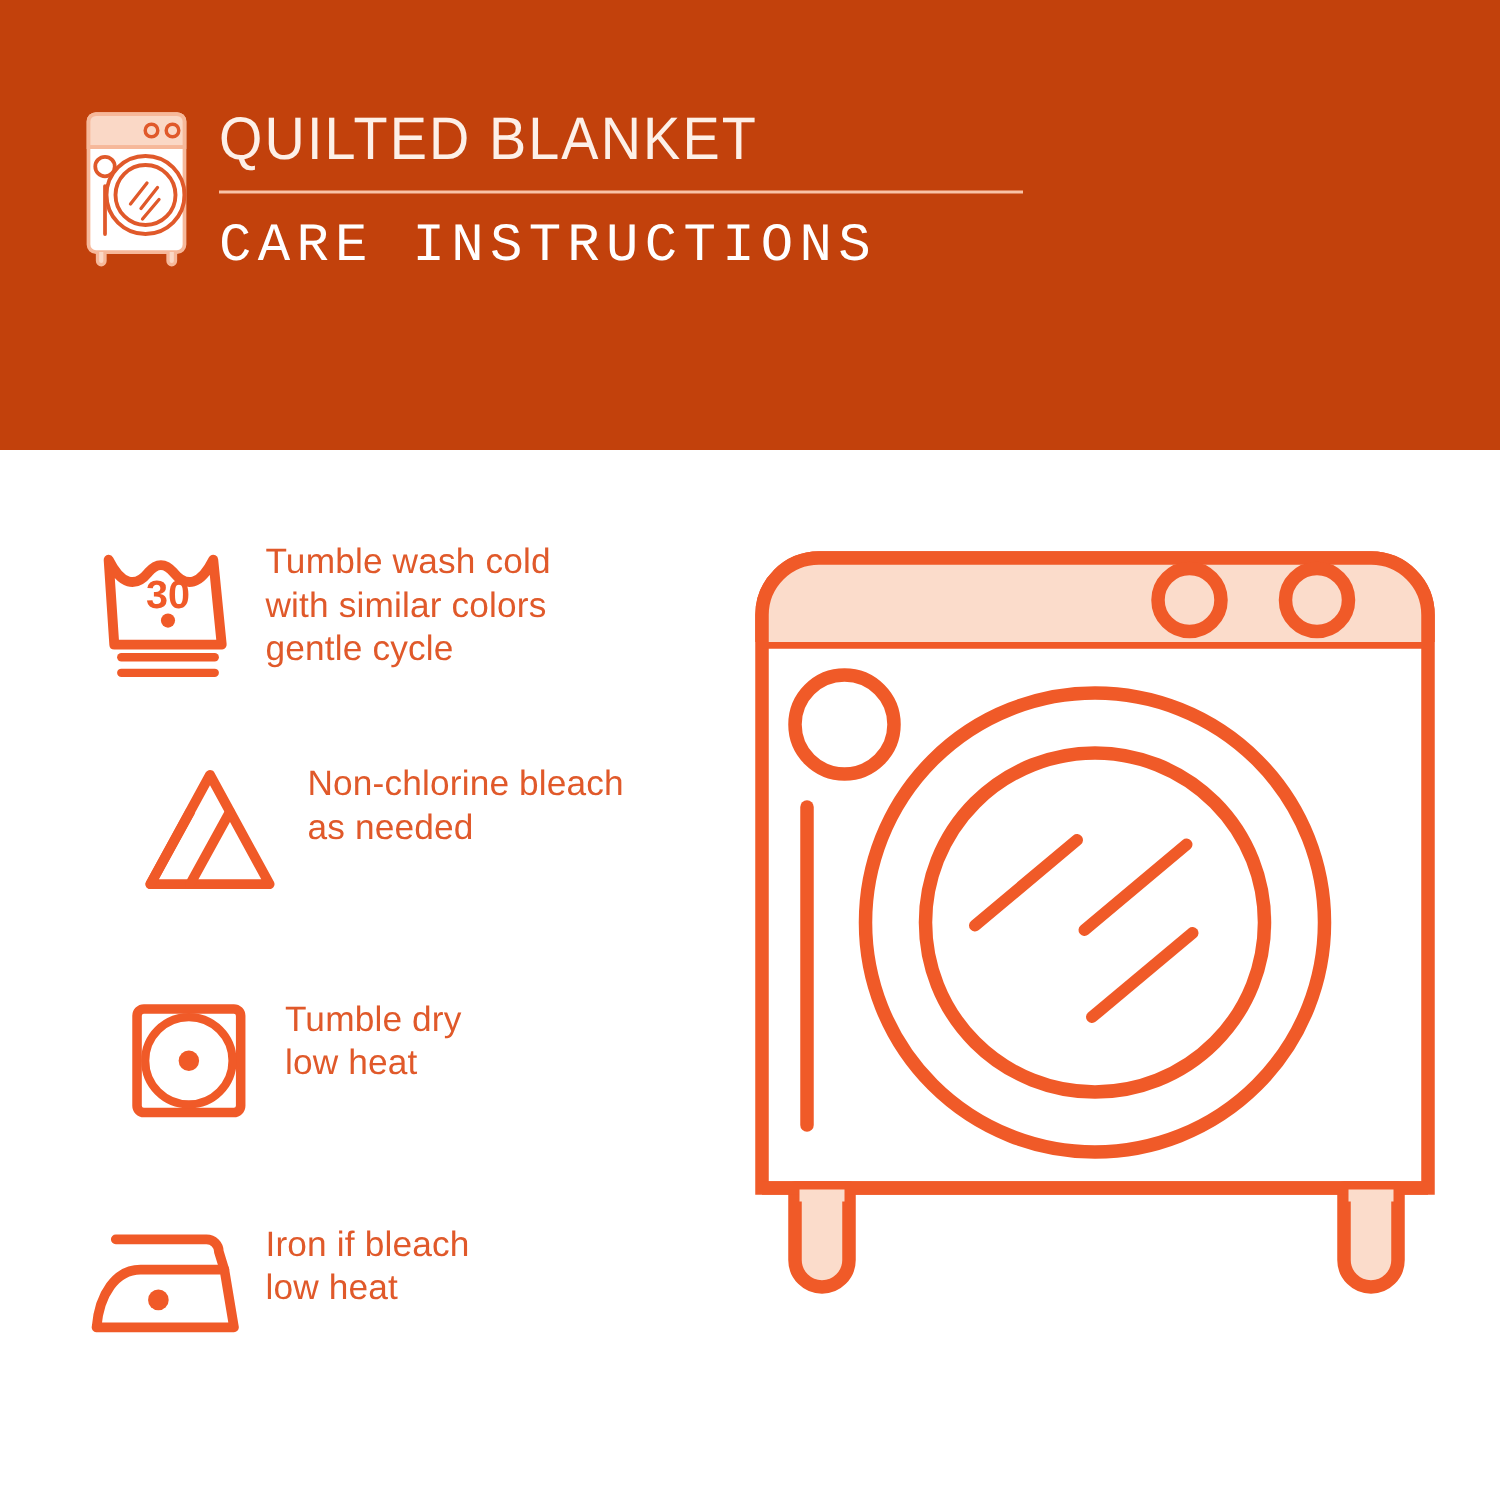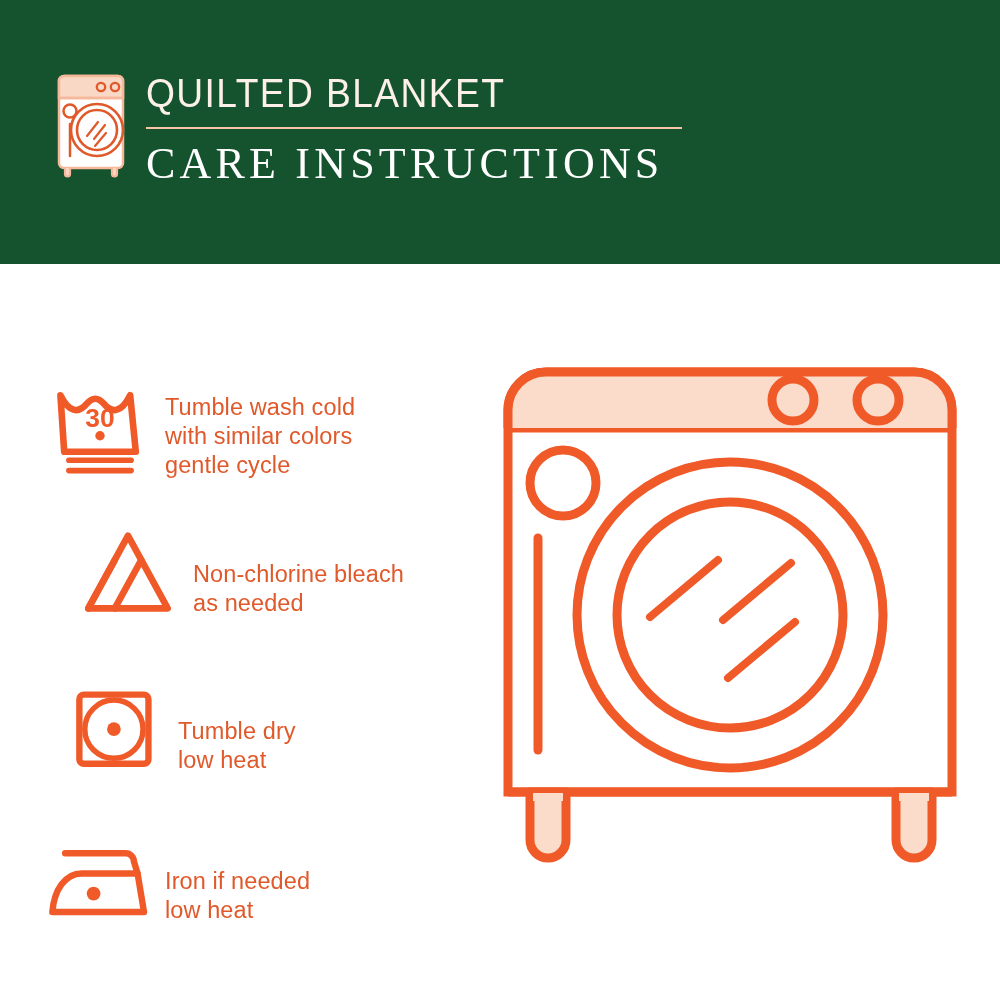--- a/index.html
+++ b/index.html
@@ -12,22 +12,22 @@
   }
   #page {
     position:relative;
     width:1000px; height:1000px;
     background:#ffffff;
   }
 
   
   #header {
     position:absolute; left:0; top:0;
-    width:1000px; height:264px;
-    background:#14532d;
+    width:1000px; height:300px;
+    background:#c2410c;
   }
   #header-logo {
     position:absolute; left:45px; top:68px;
     width:92px; height:112px;
   }
   #header-titles {
     position:absolute; left:146px; top:70px;
     width:560px;
   }
   .title-line1 {
@@ -40,40 +40,40 @@
     transform:scaleX(0.93);
     transform-origin:left center;
     white-space:nowrap;
   }
   .title-rule {
     width:536px; height:1.5px;
     background:#F8C3A7;
     margin:11px 0 10px 0;
   }
   .title-line2 {
-    font-family:Liberation Serif, serif;
-    font-size:44px;
+    font-family:Liberation Mono, monospace;
+    font-size:36px;
     line-height:50px;
     font-weight:400;
     letter-spacing:4.2px;
     color:#FFFFFF;
     white-space:nowrap;
   }
 
   
   #care-list {
     position:absolute; left:0; top:240px;
     width:500px; height:760px;
   }
   .care-row {
     position:absolute;
-    left:0;
+    left:12px;
     width:500px;
     display:flex;
-    align-items:flex-end;
+    align-items:flex-start;
   }
   .care-symbol {
     width:110px;
     min-width:110px;
     display:flex;
     justify-content:center;
     align-items:center;
     margin-left:45px;
   }
   .care-text {
@@ -191,21 +191,21 @@
     <div class="care-row" id="row-3">
       <div class="care-symbol">
         <svg viewBox="0 0 120 90" width="110" height="83" aria-hidden="true">
 
           <path d="M22 12 H 88 a9 9 0 0 1 9 9 L 101 34" fill="none" stroke="#F05A28" stroke-width="7" stroke-linecap="round" stroke-linejoin="round"></path>
 
           <path d="M101 34 H 40 C 22 34, 10 52, 8 76 H 108 Z" fill="none" stroke="#F05A28" stroke-width="7" stroke-linejoin="round" stroke-linecap="round"></path>
           <circle cx="53" cy="56" r="7.5" fill="#F05A28"></circle>
         </svg>
       </div>
-      <div class="care-text">Iron if needed
+      <div class="care-text">Iron if bleach
 low heat</div>
     </div>
 
   </div>
 
   <div id="machine">
     <svg viewBox="0 0 500 620" width="500" height="620" aria-hidden="true">
 
       <path d="M28 90 a38 38 0 0 1 38 -38 h368 a38 38 0 0 1 38 38 v382 h-444 z" fill="#FFFFFF" stroke="#F05A28" stroke-width="9"></path>
 

